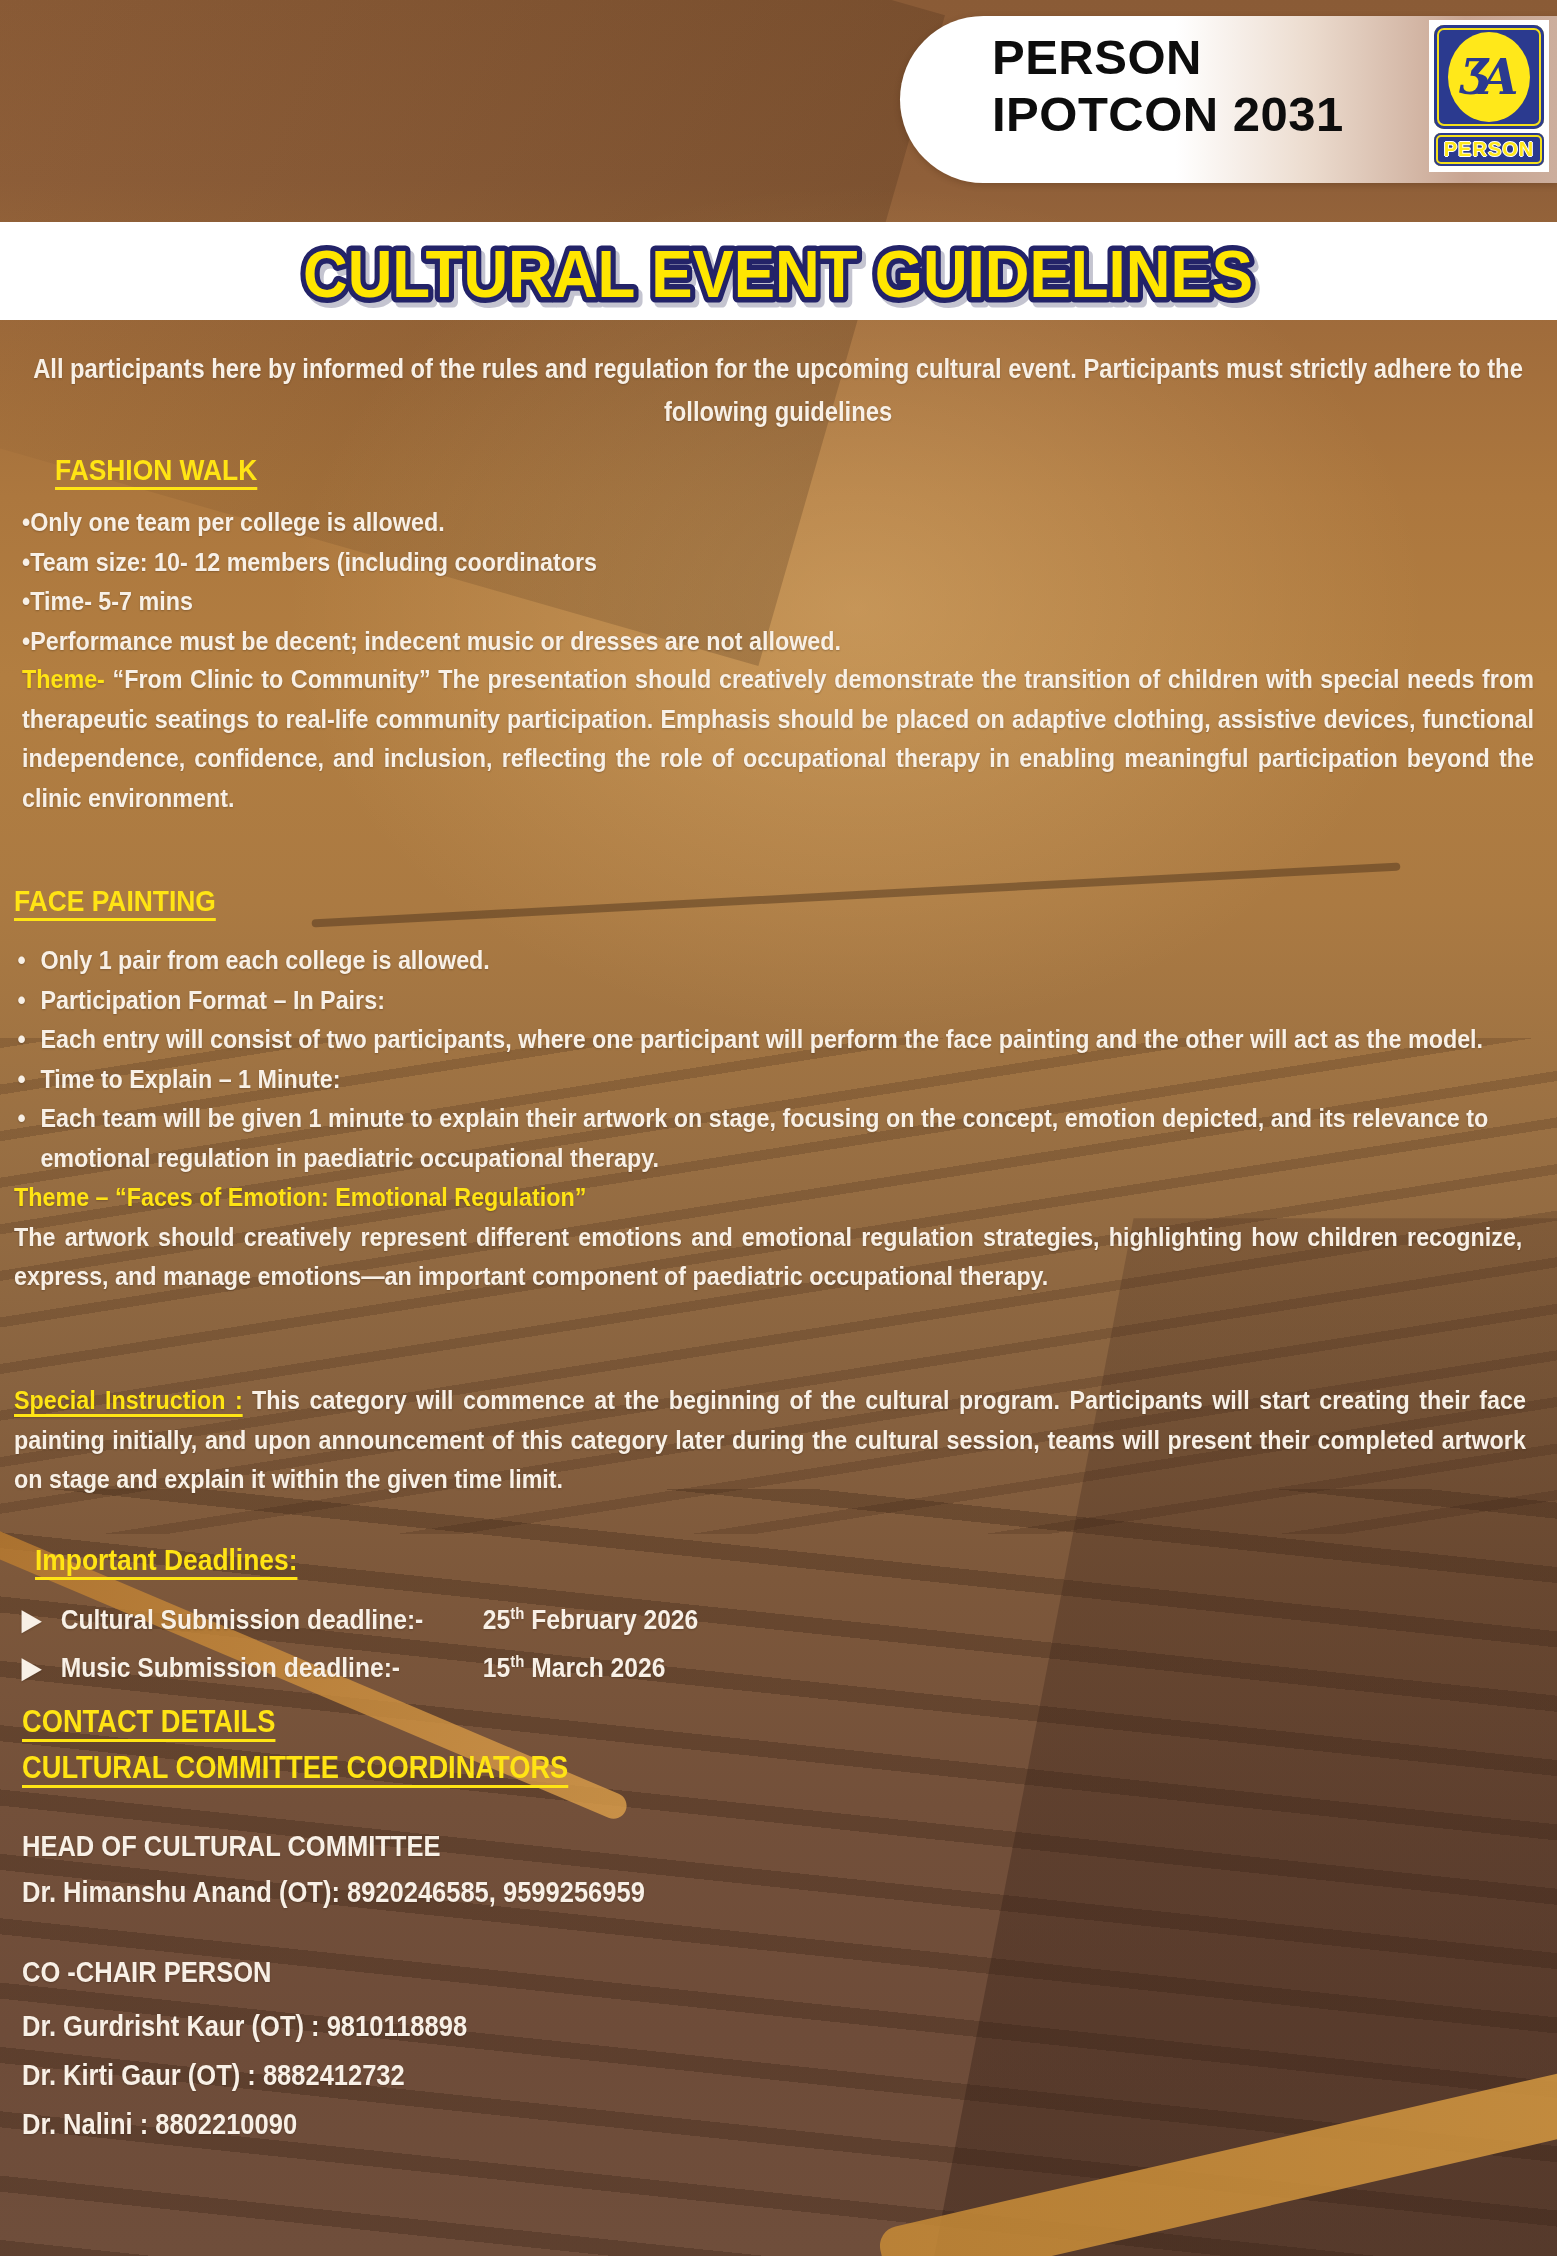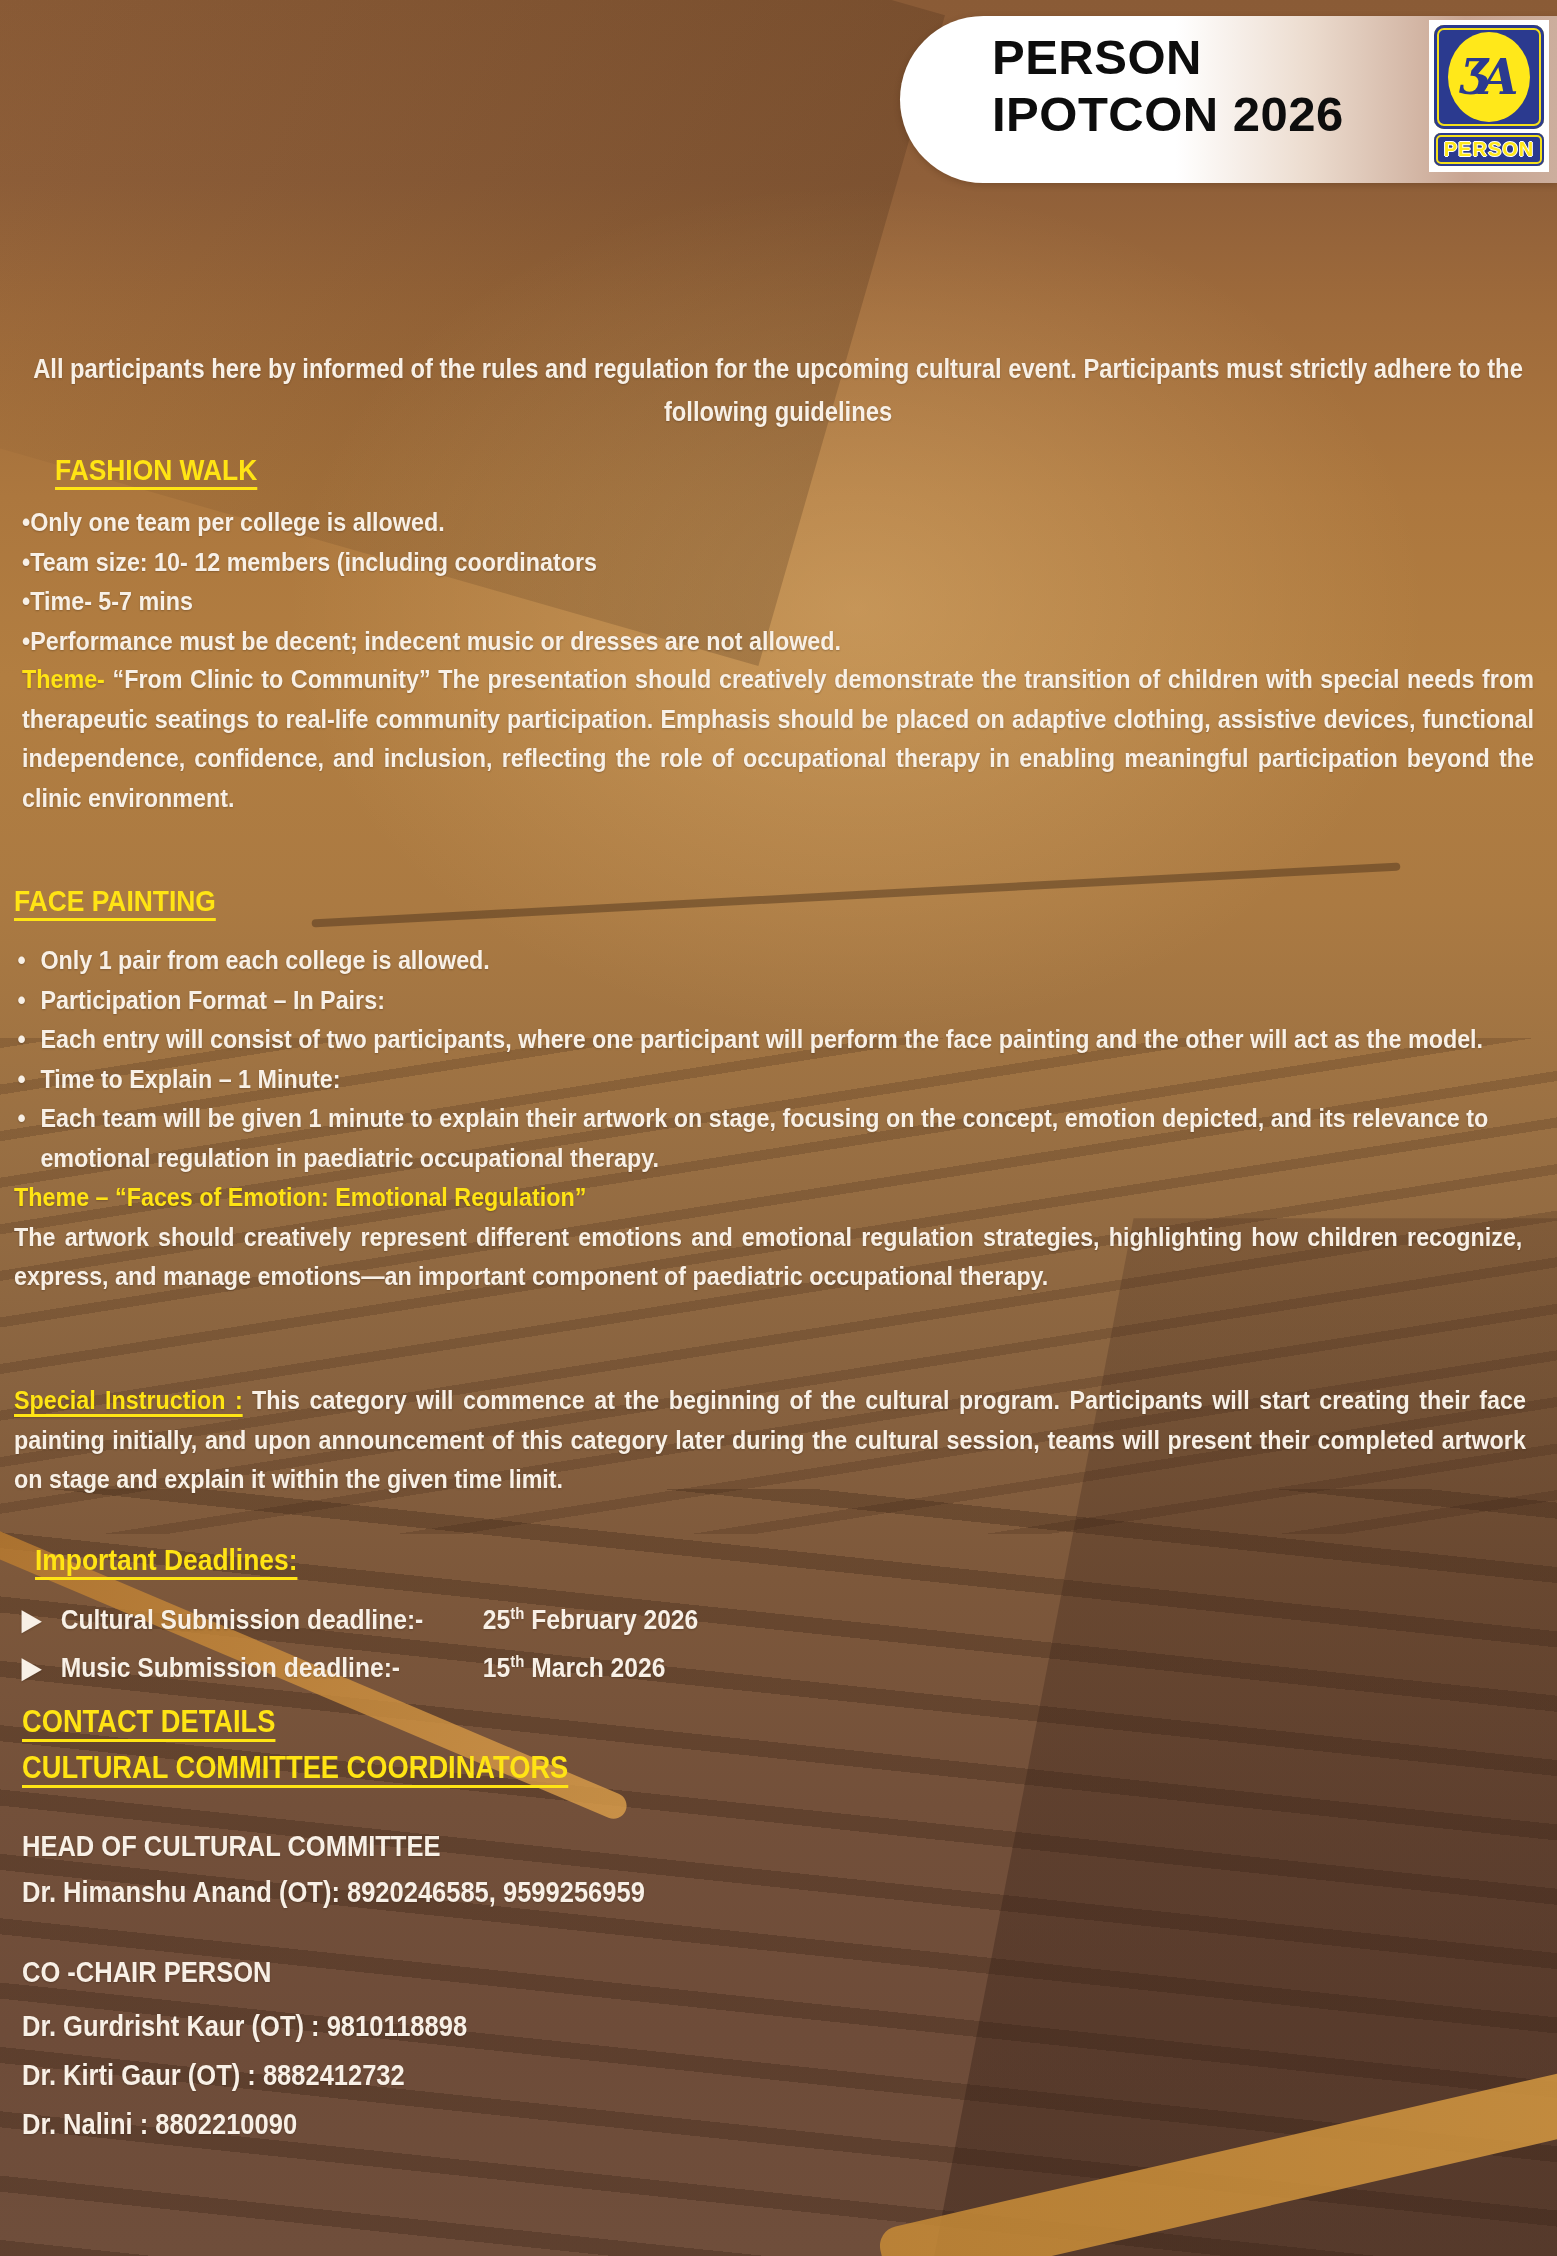--- a/index.html
+++ b/index.html
@@ -114,33 +114,38 @@
   <div class="bg-rail"></div>
   <div class="bg-seats-a"></div>
   <div class="bg-seats-b"></div>
   <div class="bg-panel"></div>
   <div class="bg-armrest1"></div>
   <div class="bg-armrest2"></div>
 
   <div class="header-pill">
     <div class="header-text">
       <div>PERSON</div>
-      <div>IPOTCON 2026</div>
+      <div>IPOTCON 2031</div>
     </div>
   </div>
 
   <div class="ayush-logo">
     <div class="ayush-main">
       <div class="ayush-ellipse">
         <span class="ayush-glyph">ƷA</span>
       </div>
     </div>
     <div class="ayush-bar">PERSON</div>
   </div>
 
+  <div class="title-band">
+    <svg class="title-svg" width="1557" height="98" viewBox="0 0 1557 98">
+      <text x="778" y="75" text-anchor="middle" font-family="Liberation Sans, sans-serif" font-size="66" font-weight="bold" fill="#ffe600" stroke="#232368" stroke-width="11" stroke-linejoin="round" paint-order="stroke" textLength="950" lengthAdjust="spacingAndGlyphs">CULTURAL EVENT GUIDELINES</text>
+    </svg>
+  </div>
 
   <div class="abs intro white bold" style="text-shadow:0 1px 2px rgba(40,20,10,.28);">All participants here by informed of the rules and regulation for the upcoming cultural event. Participants must strictly adhere to the following guidelines</div>
 
   <div class="abs fw-head yhead condense">FASHION WALK</div>
   <div class="abs fw-bullets condense body-sz white">
     <div>•Only one team per college is allowed.</div>
     <div>•Team size: 10- 12 members (including coordinators</div>
     <div>•Time- 5-7 mins</div>
     <div>•Performance must be decent; indecent music or dresses are not allowed.</div>
   </div>

